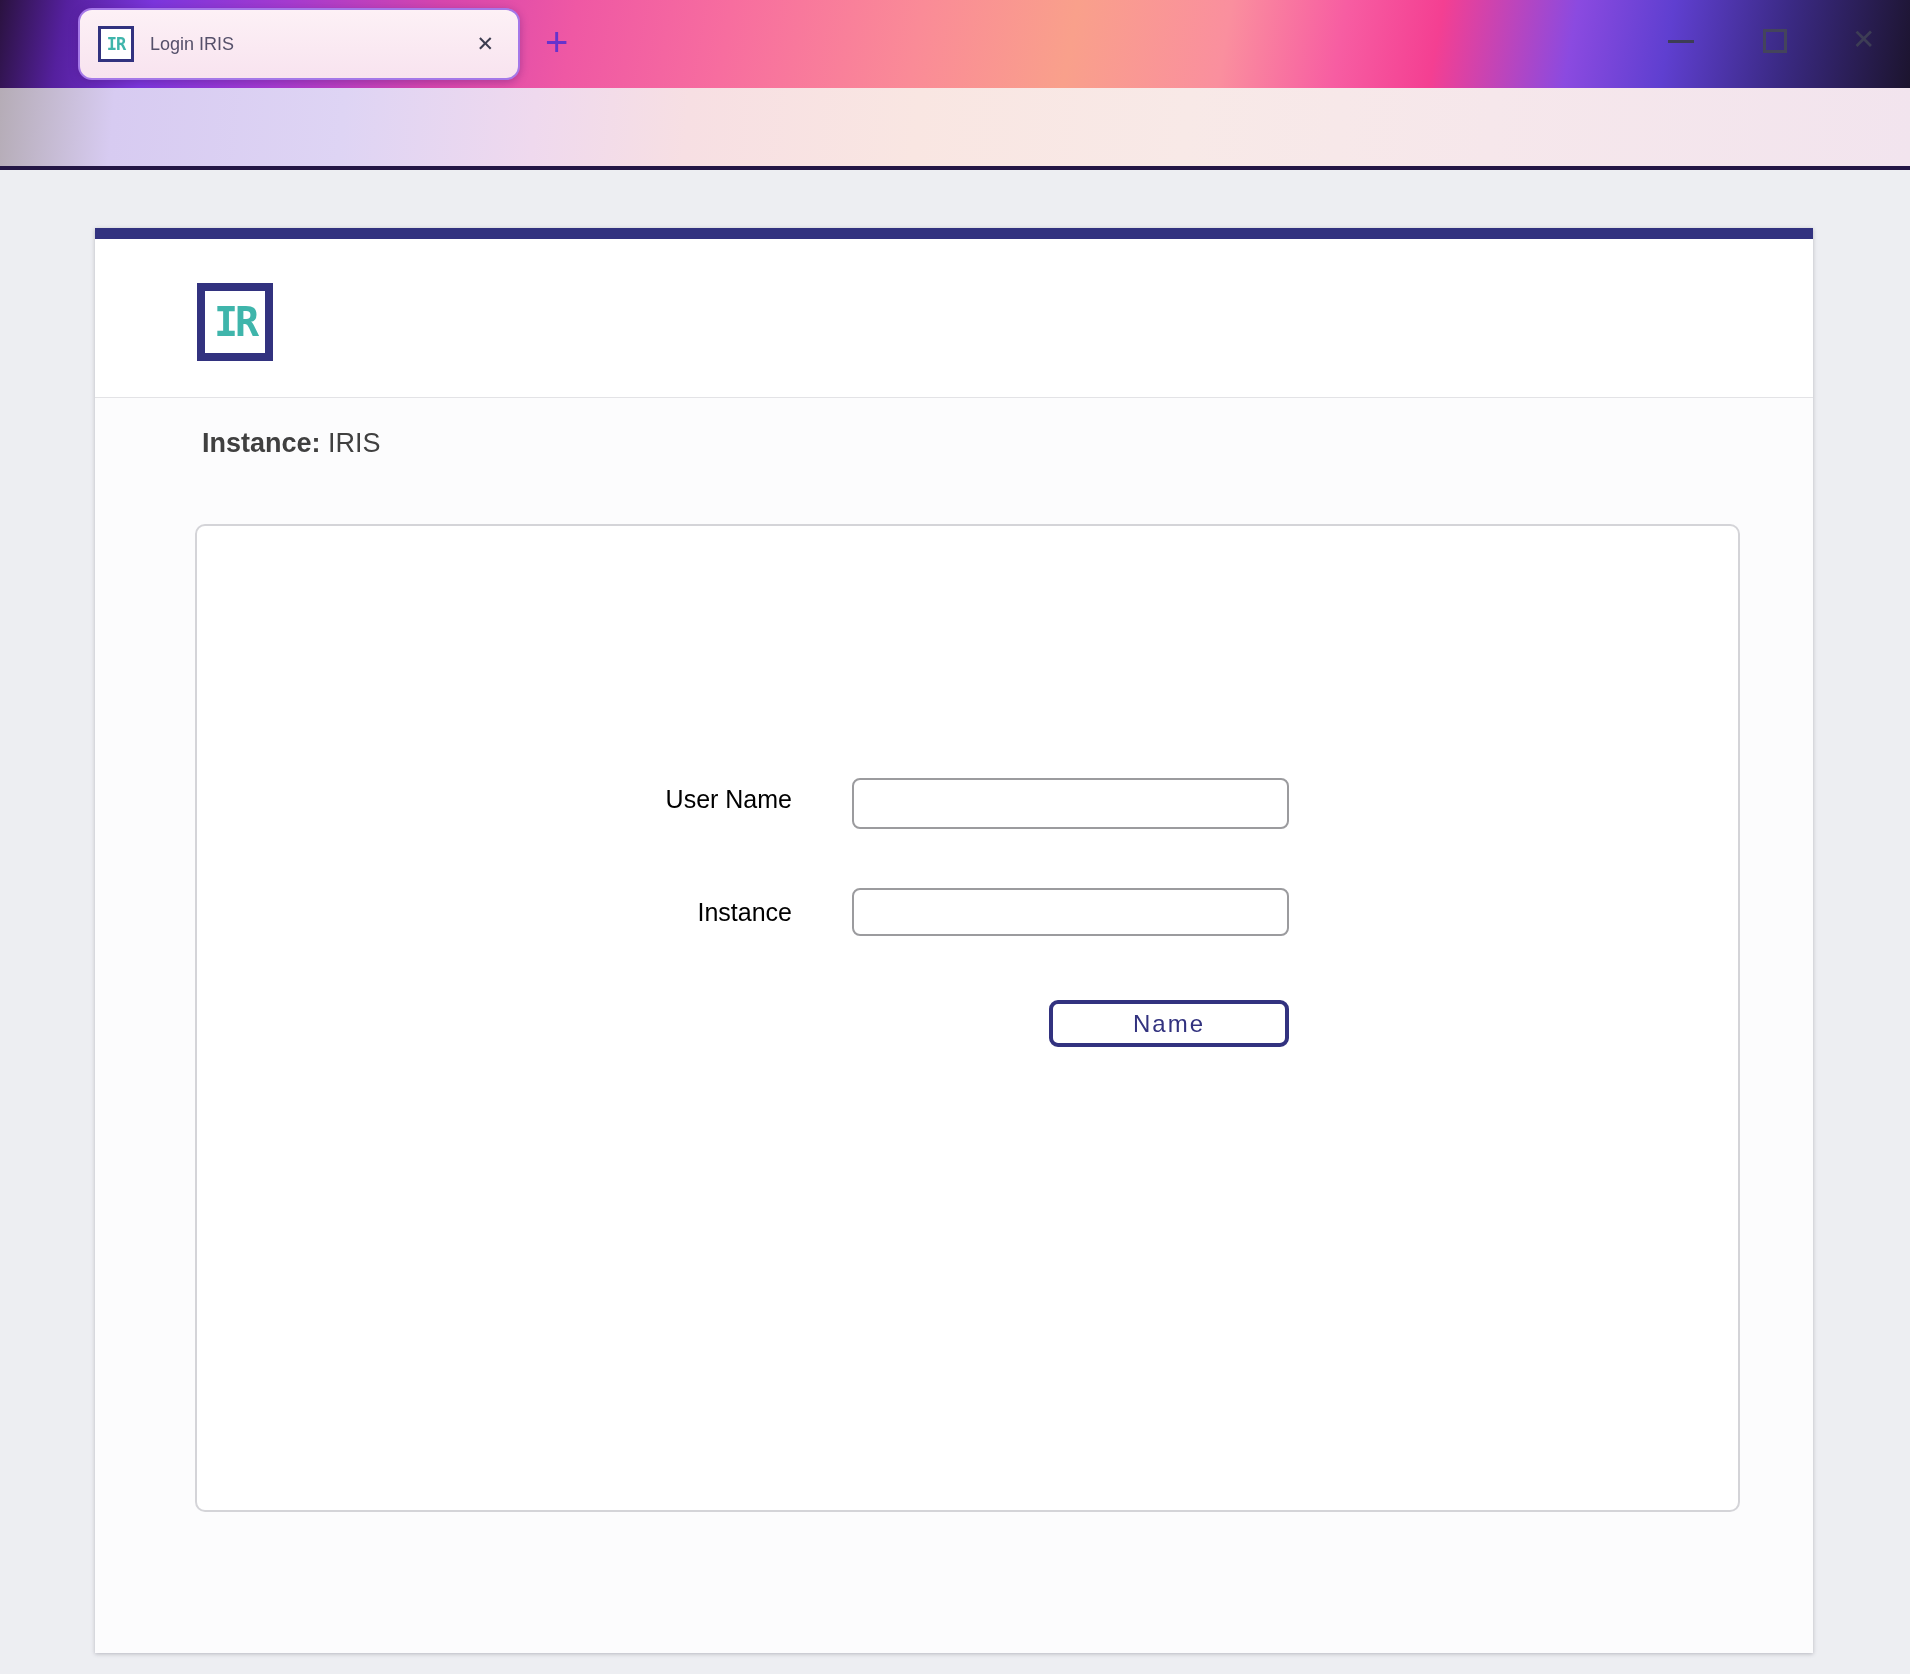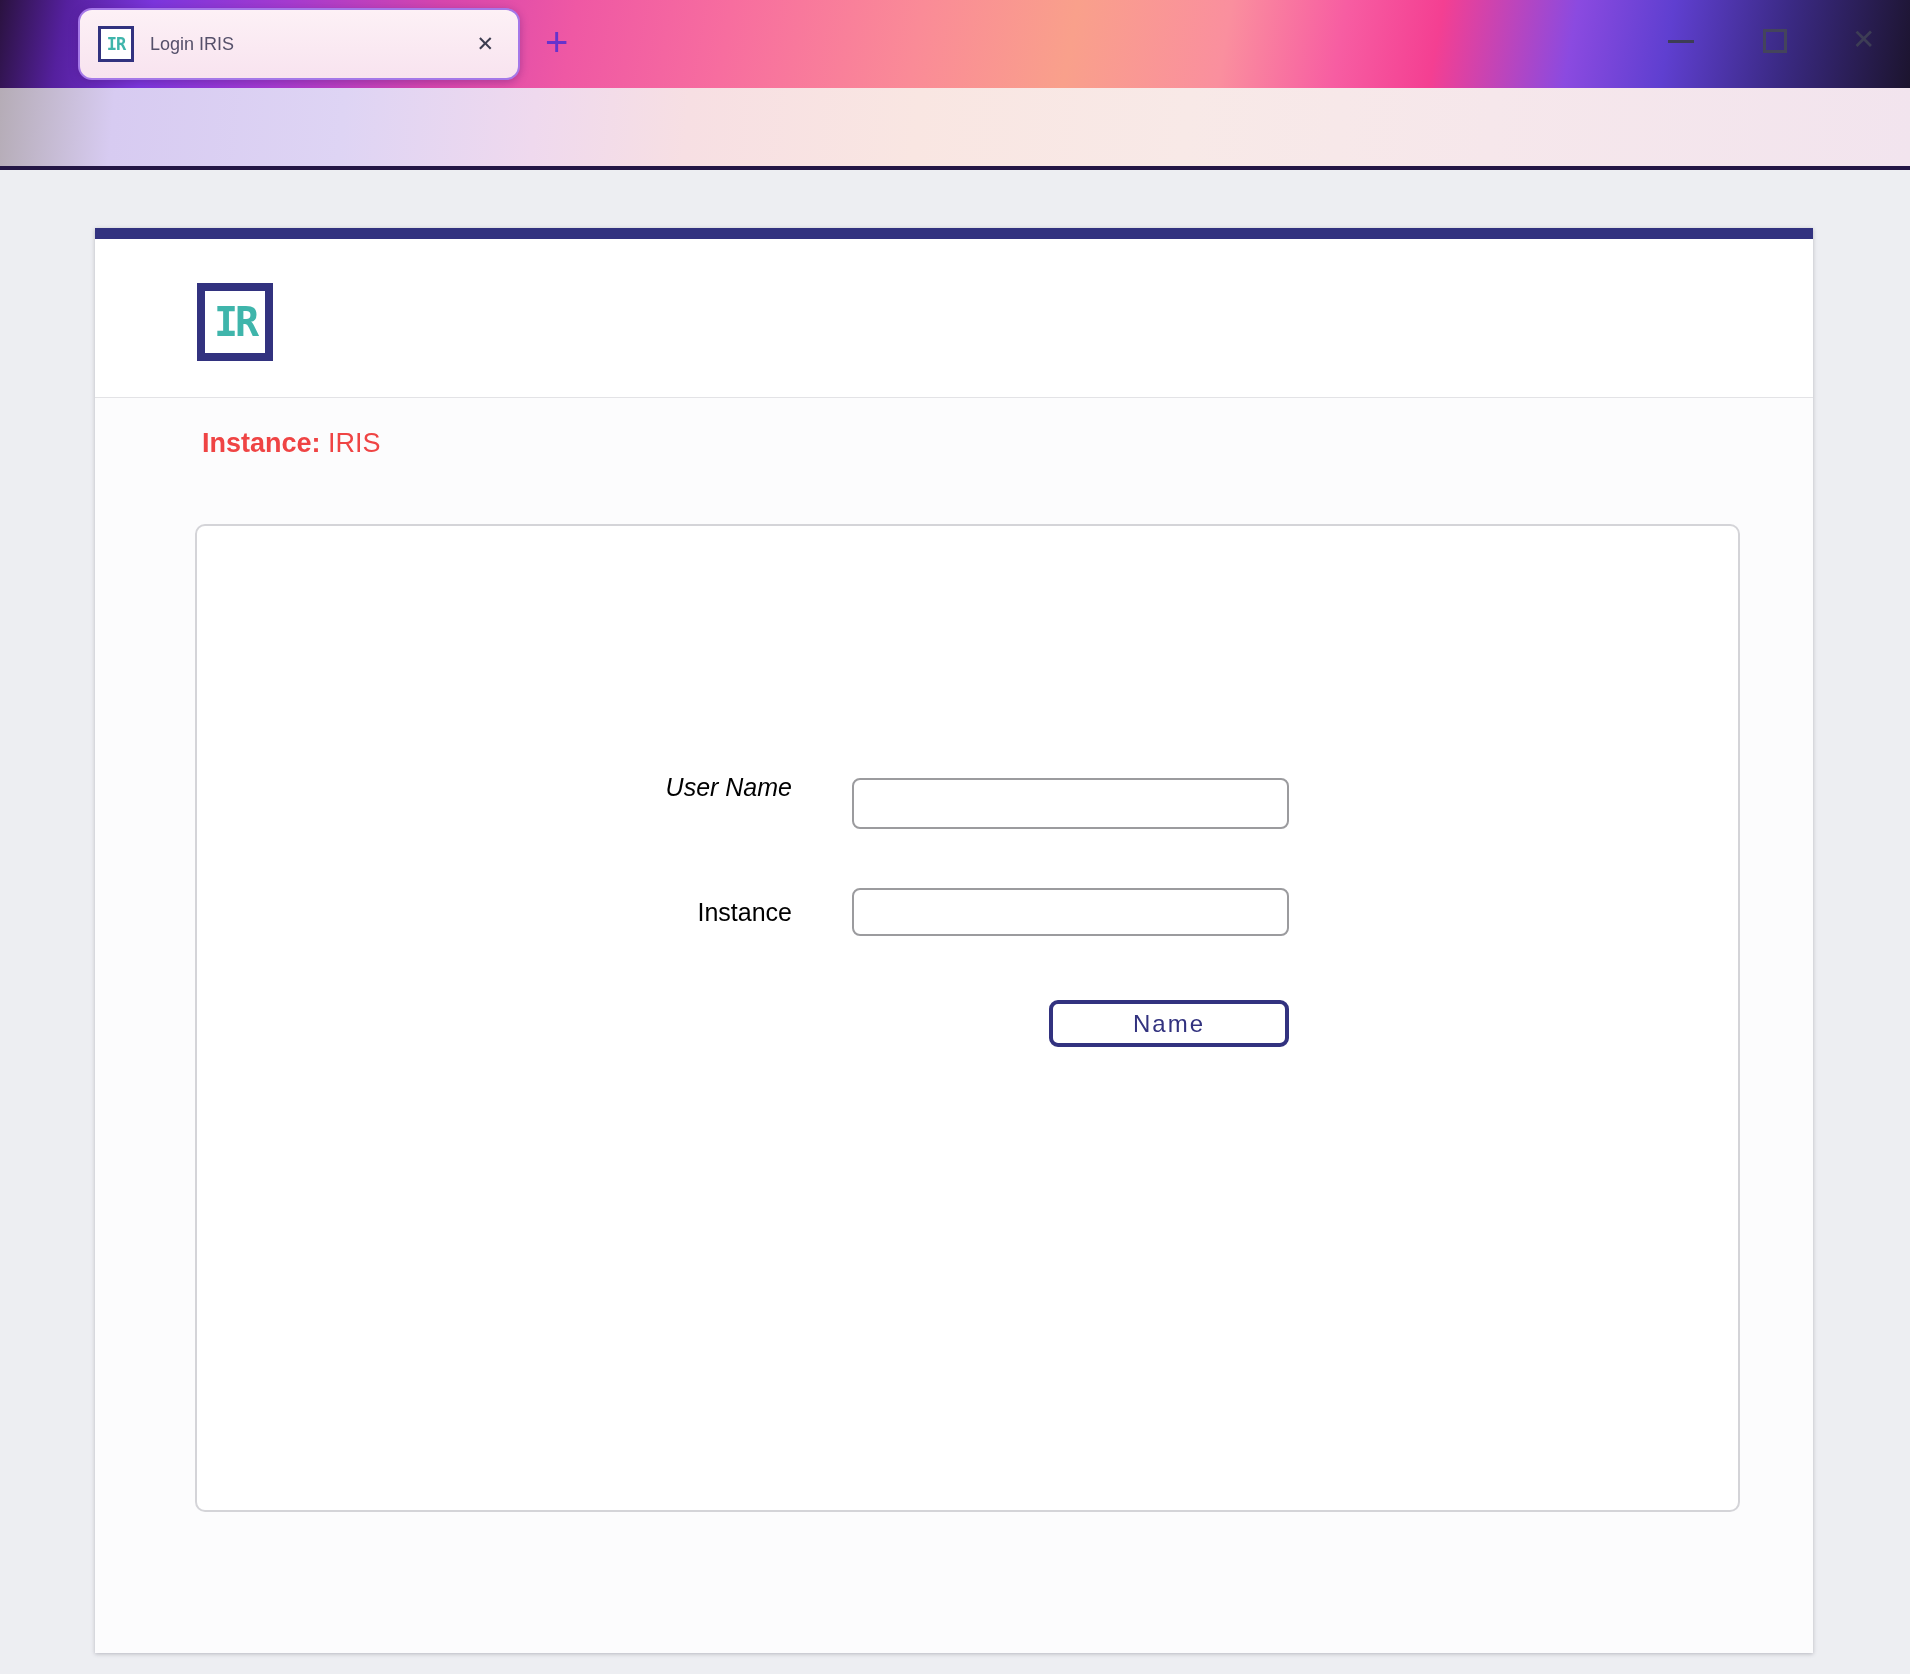--- a/index.html
+++ b/index.html
@@ -55,25 +55,25 @@
   .menu .b1 { top:0; width:20px; } .menu .b2 { top:9px; width:30px; } .menu .b3 { top:18px; width:30px; }
   .menu .dot { position:absolute; right:-2px; top:-4px; width:11px; height:11px; border-radius:50%; background:#98947d; }
 
   
   #page { left:0; top:170px; width:1910px; height:1504px; background:#edeef2; }
   .card { left:95px; top:58px; width:1718px; height:1425px; background:#fcfcfd; box-shadow:0 1px 4px rgba(60,60,80,.3); }
   .navy-bar { left:0; top:0; width:1718px; height:11px; background:#32327f; }
   .card-header { left:0; top:11px; width:1718px; height:159px; background:#ffffff; border-bottom:1px solid #e3e3e6; }
   .logo { left:102px; top:44px; width:76px; height:78px; border:8px solid #32327f; background:#fff; display:flex; align-items:center; justify-content:center; }
   .logo span { font-family:"DejaVu Sans Mono",monospace; font-weight:bold; font-size:40px; color:#3fb5ab; letter-spacing:-3px; }
-  .instance { left:107px; top:200px; font-size:27px; color:#ef4444; }
+  .instance { left:107px; top:200px; font-size:27px; color:#404040; }
   .instance b { font-weight:bold; }
   .formbox { left:100px; top:296px; width:1545px; height:988px; background:#fff; border:2px solid #d4d4d8; border-radius:10px; }
   .flabel { position:absolute; font-size:25px; color:#000; text-align:right; width:220px; }
-  .lbl-user { left:375px; top:236px; line-height:51px;font-style:italic; }
+  .lbl-user { left:375px; top:248px; line-height:51px; }
   .lbl-pass { left:375px; top:362px; line-height:48px; }
   .finput { position:absolute; left:655px; width:437px; border:2px solid #9b9b9e; border-radius:8px; background:#fff; font-size:22px; padding:0 10px; outline:none; }
   .inp-user { top:252px; height:51px; }
   .inp-pass { top:362px; height:48px; }
   .login-btn { position:absolute; left:852px; top:474px; width:240px; height:47px; background:#fff; border:4px solid #32327f; border-radius:9px;
     color:#32327f; font-size:24px; letter-spacing:2px; font-family:"Liberation Sans",sans-serif; display:flex; align-items:center; justify-content:center; }
 </style>
 </head>
 <body>
 

